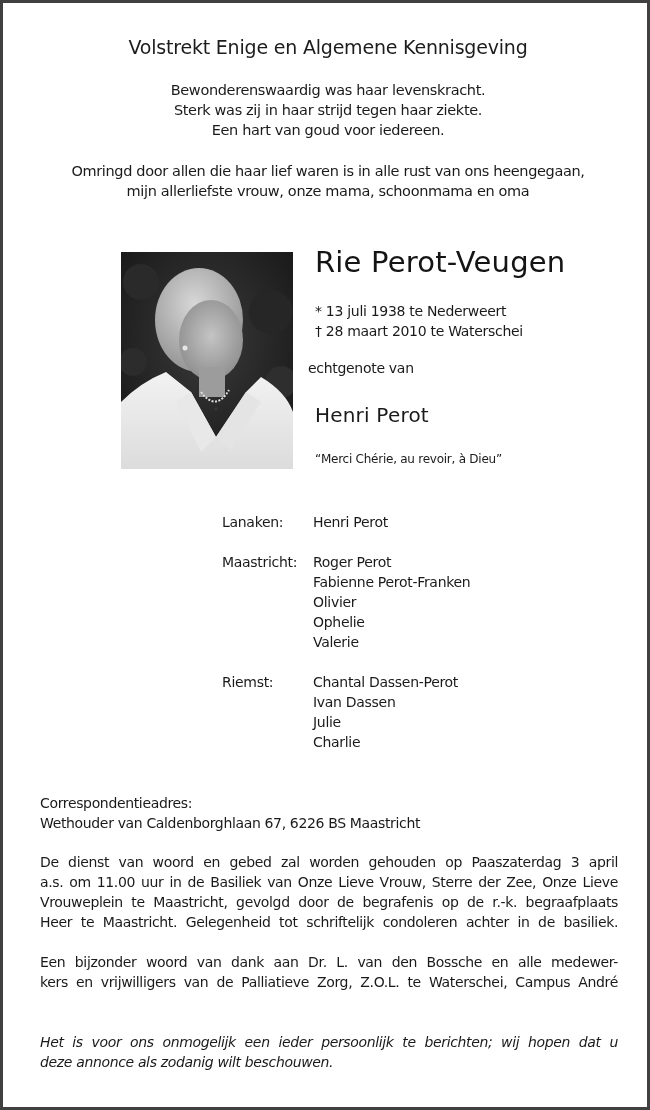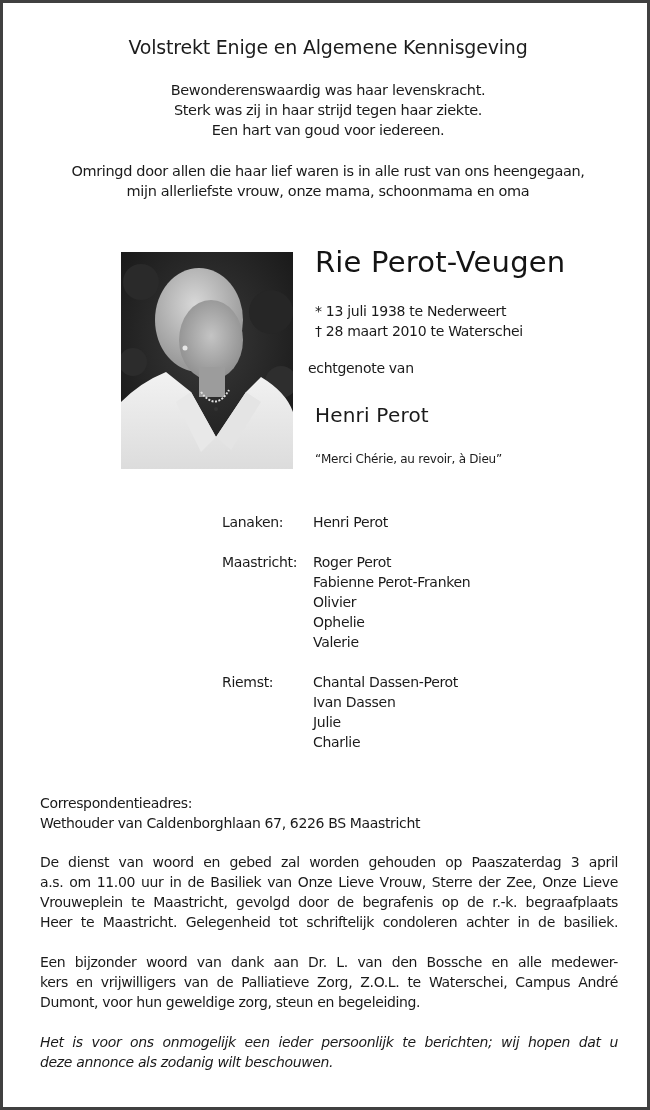--- a/index.html
+++ b/index.html
@@ -222,21 +222,20 @@
   <div class="para justify" style="top:849px;">
     <div class="line">De dienst van woord en gebed zal worden gehouden op Paaszaterdag 3 april</div>
     <div class="line">a.s. om 11.00 uur in de Basiliek van Onze Lieve Vrouw, Sterre der Zee, Onze Lieve</div>
     <div class="line">Vrouweplein te Maastricht, gevolgd door de begrafenis op de r.-k. begraafplaats</div>
     <div class="line">Heer te Maastricht. Gelegenheid tot schriftelijk condoleren achter in de basiliek.</div>
   </div>
 
   <div class="para justify" style="top:949px;">
     <div class="line">Een bijzonder woord van dank aan Dr. L. van den Bossche en alle medewer-</div>
     <div class="line">kers en vrijwilligers van de Palliatieve Zorg, Z.O.L. te Waterschei, Campus André</div>
-    <div class="line last">Dumont, voor hun geweldige zorg, steun en begeleiding.</div>
   </div>
 
   <div class="para justify" style="top:1029px;font-style:italic;">
     <div class="line">Het is voor ons onmogelijk een ieder persoonlijk te berichten; wij hopen dat u</div>
     <div class="line last">deze annonce als zodanig wilt beschouwen.</div>
   </div>
 
 </div>
 
 </body></html>

